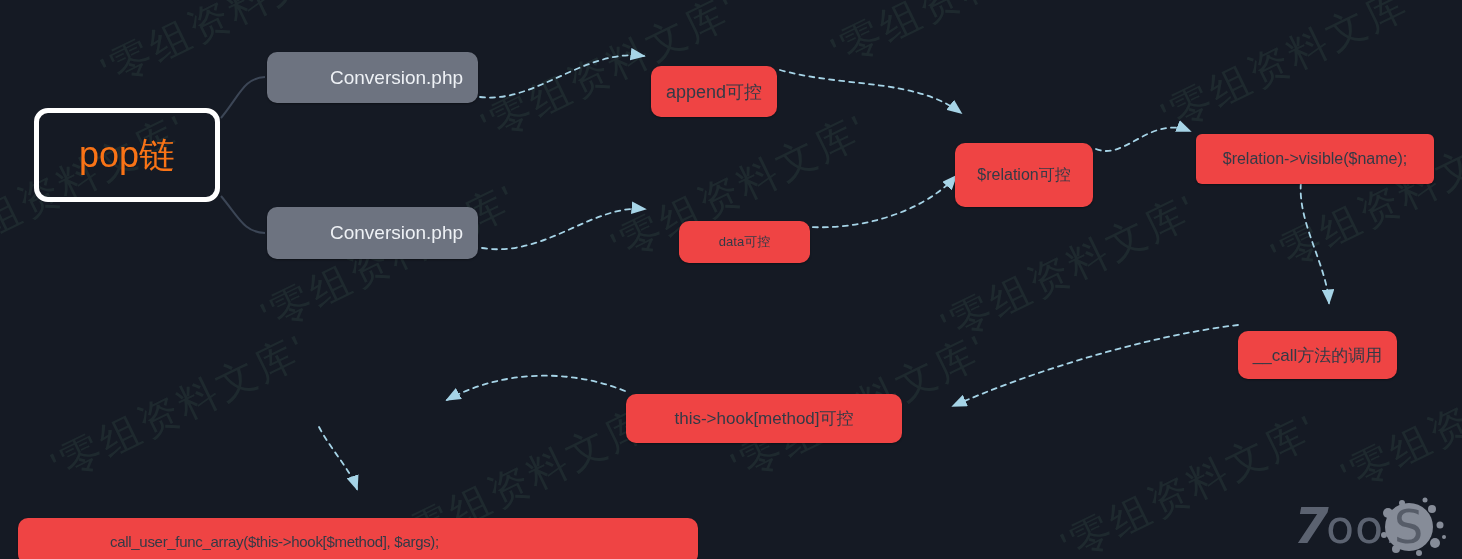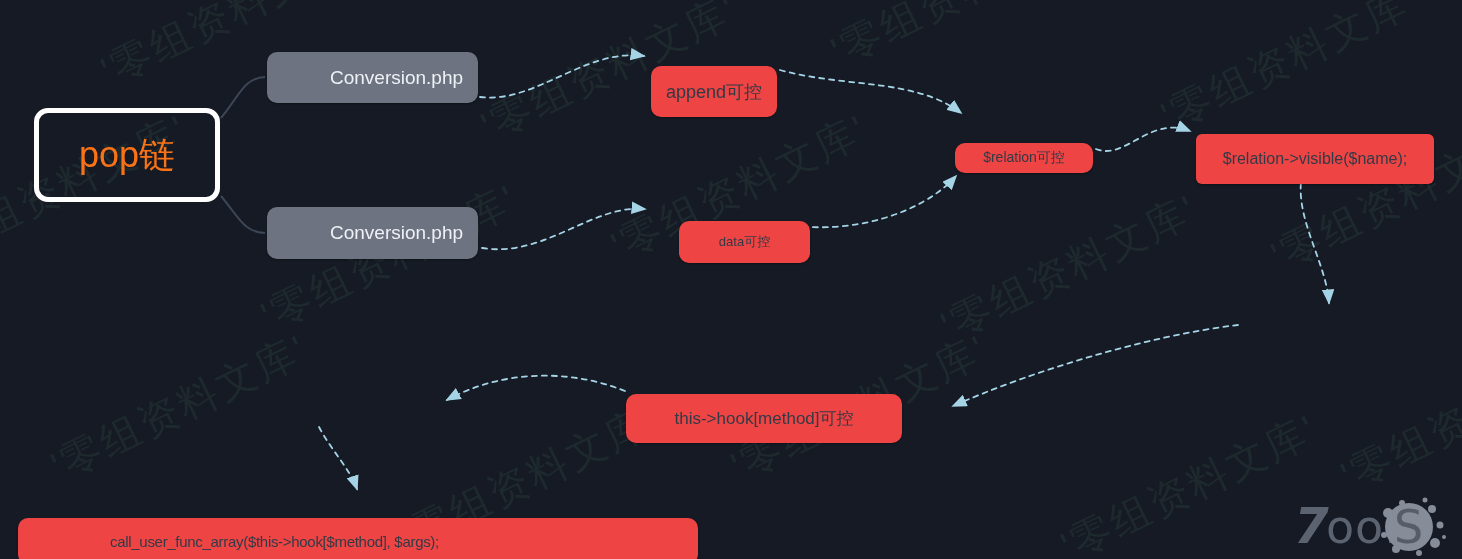--- a/index.html
+++ b/index.html
@@ -129,28 +129,31 @@
   </div>
 
   <div class="node node-blue" style="left:651px;top:45px;width:126px;height:51px;font-size:18px">
     <span>append可控</span>
   </div>
 
   <div class="node node-blue" style="left:679px;top:200px;width:131px;height:42px;font-size:13px">
     <span>data可控</span>
   </div>
 
-  <div class="node node-blue" style="left:955px;top:122px;width:138px;height:30px;font-size:14px">
+  <div class="node node-blue" style="left:955px;top:122px;width:138px;height:64px;font-size:16px">
     <span>$relation可控</span>
   </div>
 
   <div class="node node-blue" style="left:1196px;top:113px;width:238px;height:50px;font-size:16px;border-radius:6px">
     <span>$relation-&gt;visible($name);</span>
   </div>
 
+  <div class="node node-blue" style="left:1238px;top:310px;width:159px;height:48px;font-size:17px">
+    <span>__call方法的调用</span>
+  </div>
 
   <div class="node node-blue" style="left:626px;top:373px;width:276px;height:49px;font-size:17px">
     <span>this-&gt;hook[method]可控</span>
   </div>
 
 
   <div class="node node-blue node-code" style="left:18px;top:497px;width:680px;height:46px;font-size:15px">
     <span>call_user_func_array($this-&gt;hook[$method], $args);</span>
   </div>
 

